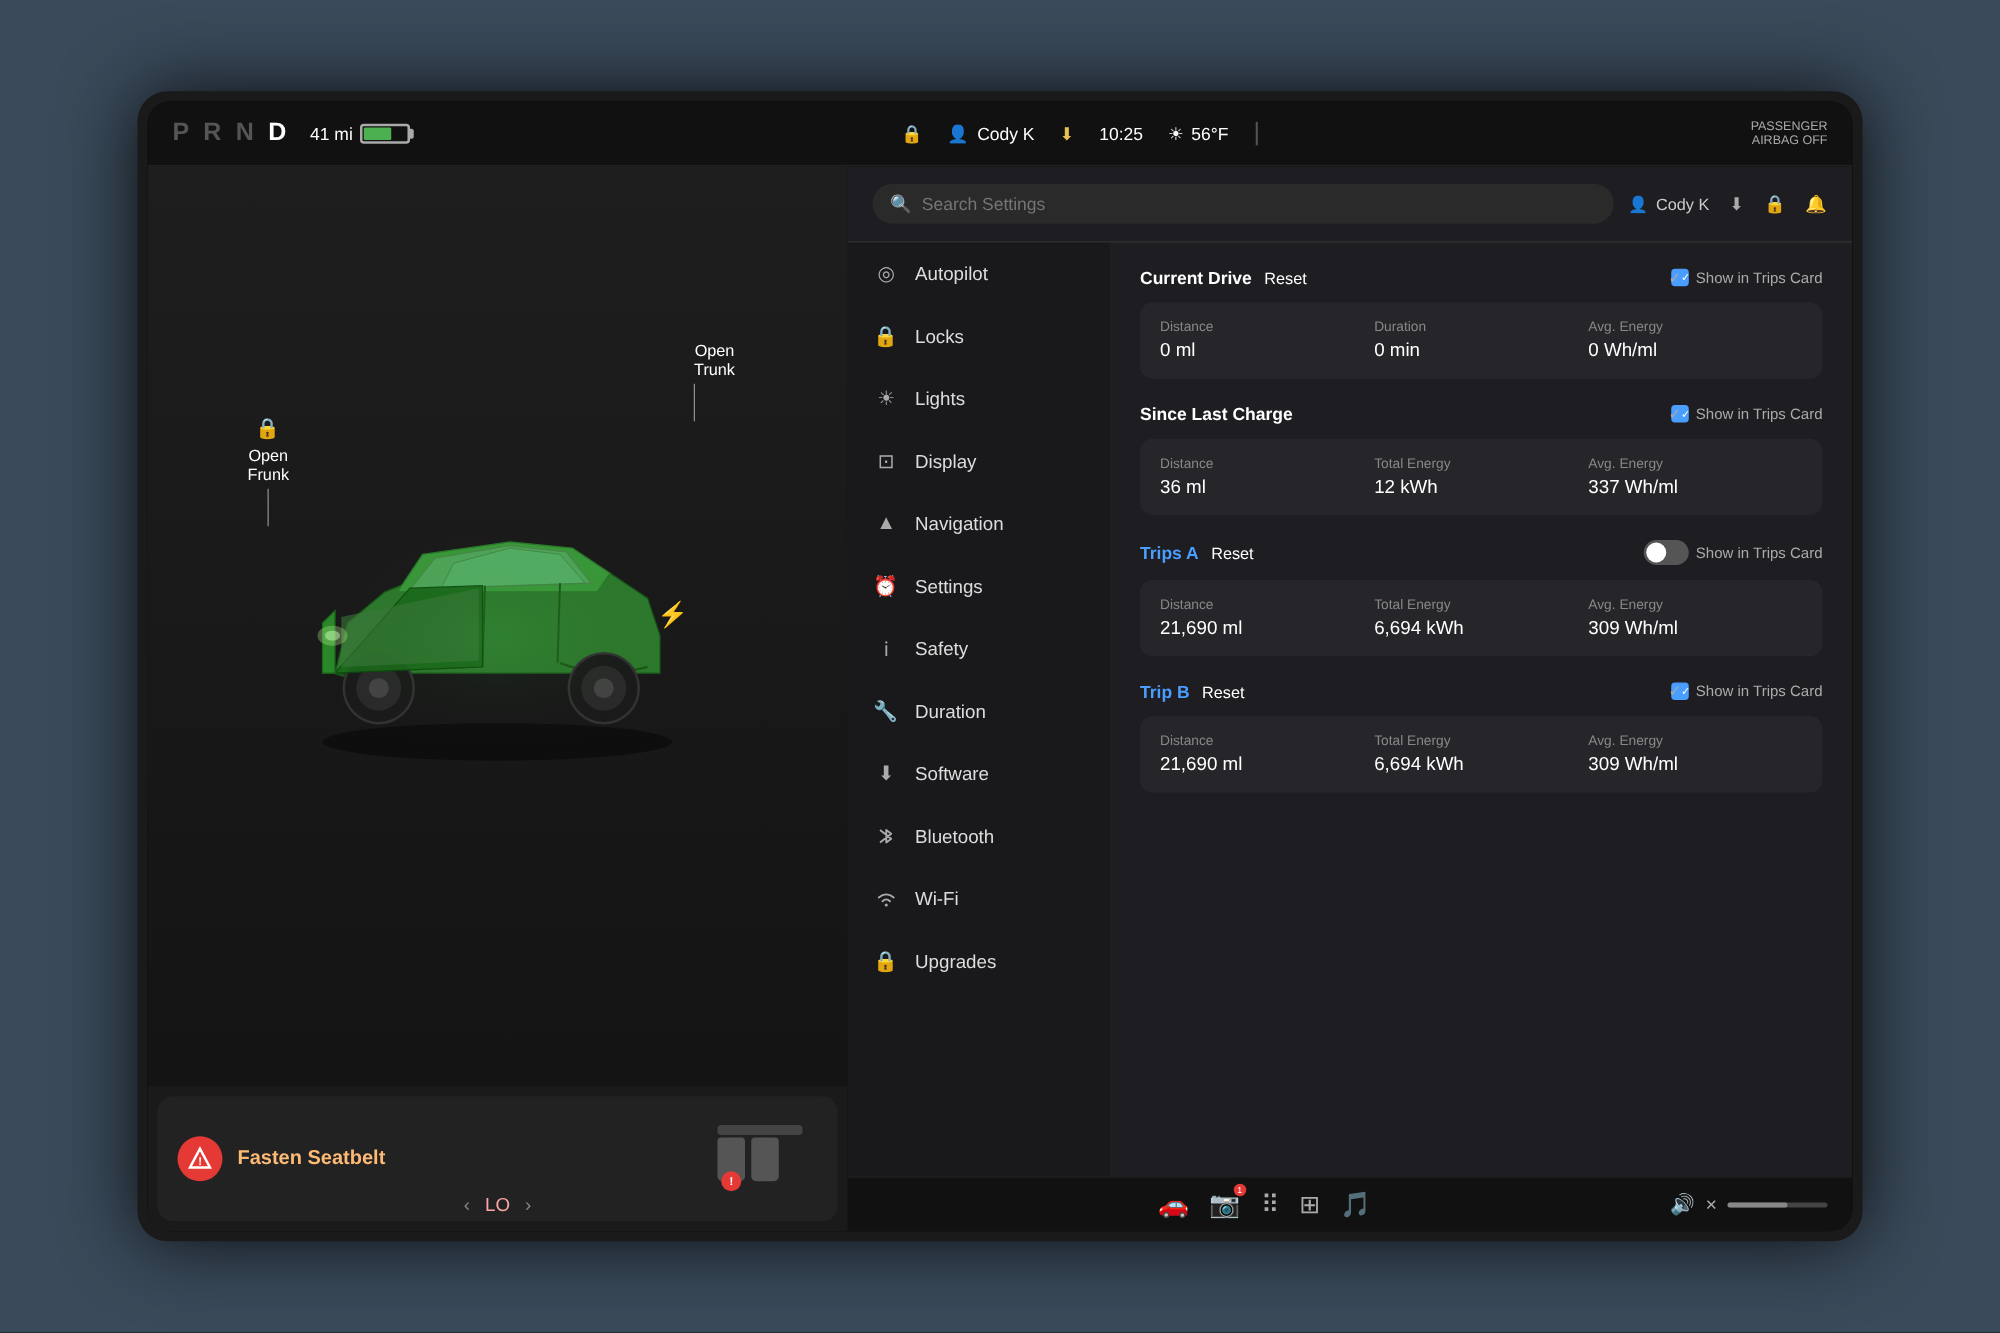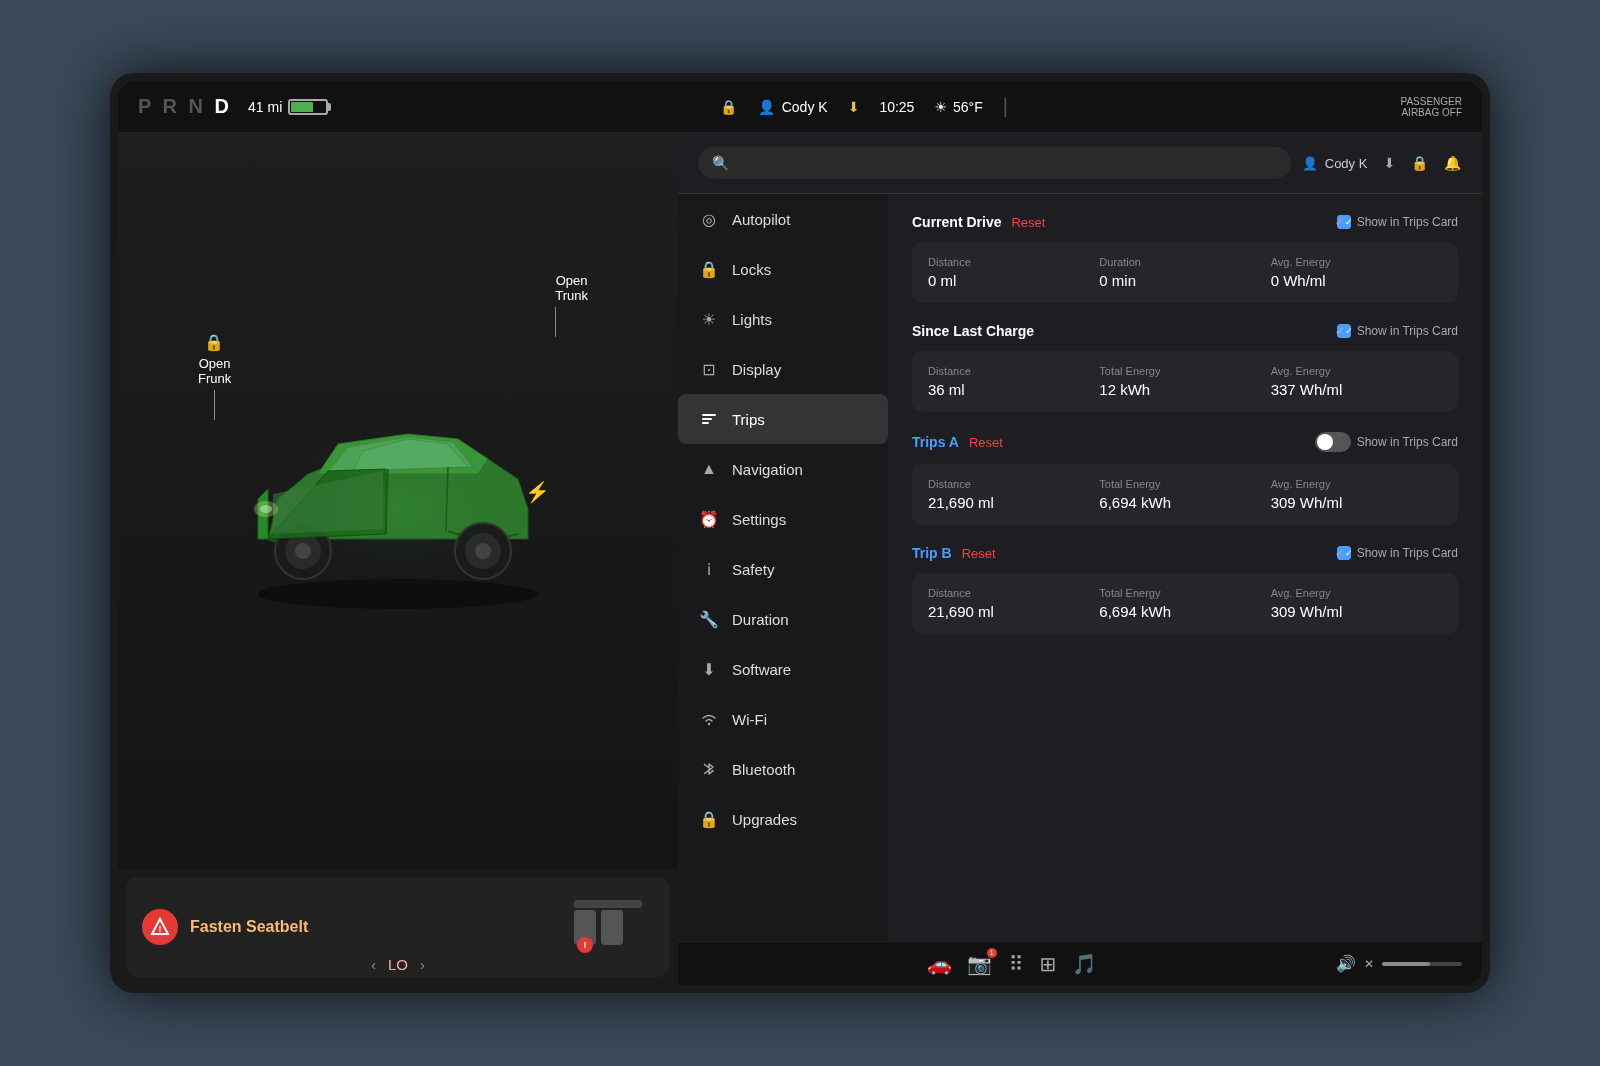--- a/index.html
+++ b/index.html
@@ -329,21 +329,21 @@
       margin-bottom: 12px;
     }
 
     .section-title {
       font-size: 14px;
       font-weight: 600;
       color: #fff;
     }
 
     .reset-btn {
-      color: #ef4444;
+      color: #ffffff;
       font-size: 13px;
       cursor: pointer;
       background: none;
       border: none;
     }
 
     .show-trips-card {
       display: flex;
       align-items: center;
       gap: 6px;
@@ -593,20 +593,21 @@
           <span style="color:#fca5a5;font-weight:500">LO</span>
           <span style="color:#888;cursor:pointer">›</span>
         </div>
       </div>
 
       <div class="settings-panel">
 
         <div class="settings-header">
           <div class="search-bar">
             <span class="search-icon">🔍</span>
+            <input class="search-input" type="text" placeholder="Search Settings" style="">
           </div>
           <div class="header-actions">
             <div class="header-action-item">
               <span>👤</span>
               <span>Cody K</span>
             </div>
             <span style="color:#aaa;cursor:pointer">⬇</span>
             <span style="color:#aaa;cursor:pointer">🔒</span>
             <span style="color:#aaa;cursor:pointer">🔔</span>
           </div>
@@ -629,74 +630,64 @@
             <div class="sidebar-item">
               <span class="sidebar-item-icon">☀</span>
               <span>Lights</span>
             </div>
 
             <div class="sidebar-item">
               <span class="sidebar-item-icon">⊡</span>
               <span>Display</span>
             </div>
 
-            <div class="sidebar-item active">
+
+            <div class="sidebar-item">
+              <span class="sidebar-item-icon">▲</span>
+              <span>Navigation</span>
+            </div>
+
+            <div class="sidebar-item">
+              <span class="sidebar-item-icon">⏰</span>
+              <span>Settings</span>
+            </div>
+
+            <div class="sidebar-item">
+              <span class="sidebar-item-icon">ℹ</span>
+              <span>Safety</span>
+            </div>
+
+            <div class="sidebar-item">
+              <span class="sidebar-item-icon">🔧</span>
+              <span>Duration</span>
+            </div>
+
+            <div class="sidebar-item">
+              <span class="sidebar-item-icon">⬇</span>
+              <span>Software</span>
+            </div>
+
+            <div class="sidebar-item">
               <span class="sidebar-item-icon">
-                <svg width="18" height="18" viewBox="0 0 18 18">
-                  <rect x="2" y="4" width="14" height="2" rx="1" fill="#fff"></rect>
-                  <rect x="2" y="8" width="10" height="2" rx="1" fill="#fff"></rect>
-                  <rect x="2" y="12" width="7" height="2" rx="1" fill="#fff"></rect>
+                <svg width="14" height="18" viewBox="0 0 14 18">
+                  <path d="M2 4 L11 11 L7 14 L7 4 L11 7 L2 14" stroke="#aaa" stroke-width="1.5" fill="none" stroke-linejoin="round"></path>
                 </svg>
               </span>
-              <span>Trips</span>
-            </div>
-
-            <div class="sidebar-item">
-              <span class="sidebar-item-icon">▲</span>
-              <span>Navigation</span>
-            </div>
-
-            <div class="sidebar-item">
-              <span class="sidebar-item-icon">⏰</span>
-              <span>Settings</span>
-            </div>
-
-            <div class="sidebar-item">
-              <span class="sidebar-item-icon">ℹ</span>
-              <span>Safety</span>
-            </div>
-
-            <div class="sidebar-item">
-              <span class="sidebar-item-icon">🔧</span>
-              <span>Duration</span>
-            </div>
-
-            <div class="sidebar-item">
-              <span class="sidebar-item-icon">⬇</span>
-              <span>Software</span>
+              <span>Bluetooth</span>
             </div>
 
             <div class="sidebar-item">
               <span class="sidebar-item-icon">
                 <svg width="18" height="14" viewBox="0 0 18 14">
                   <path d="M9 12 L9 12" stroke="#aaa" stroke-width="2.5" stroke-linecap="round"></path>
                   <path d="M6 9 Q9 6 12 9" stroke="#aaa" stroke-width="1.5" fill="none" stroke-linecap="round"></path>
                   <path d="M3 6 Q9 1 15 6" stroke="#aaa" stroke-width="1.5" fill="none" stroke-linecap="round"></path>
                 </svg>
               </span>
               <span>Wi-Fi</span>
-            </div>
-
-            <div class="sidebar-item">
-              <span class="sidebar-item-icon">
-                <svg width="14" height="18" viewBox="0 0 14 18">
-                  <path d="M2 4 L11 11 L7 14 L7 4 L11 7 L2 14" stroke="#aaa" stroke-width="1.5" fill="none" stroke-linejoin="round"></path>
-                </svg>
-              </span>
-              <span>Bluetooth</span>
             </div>
 
             <div class="sidebar-item">
               <span class="sidebar-item-icon">🔒</span>
               <span>Upgrades</span>
             </div>
           </div>
 
           <div class="settings-content">
 

